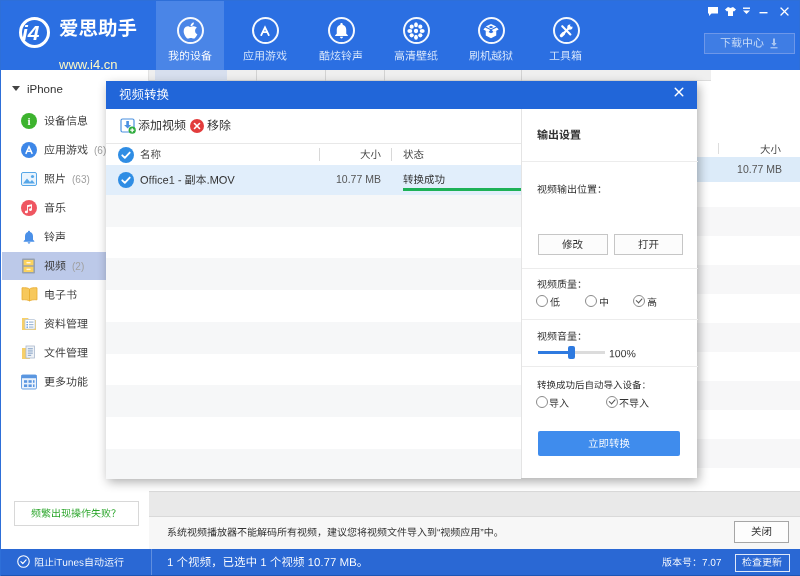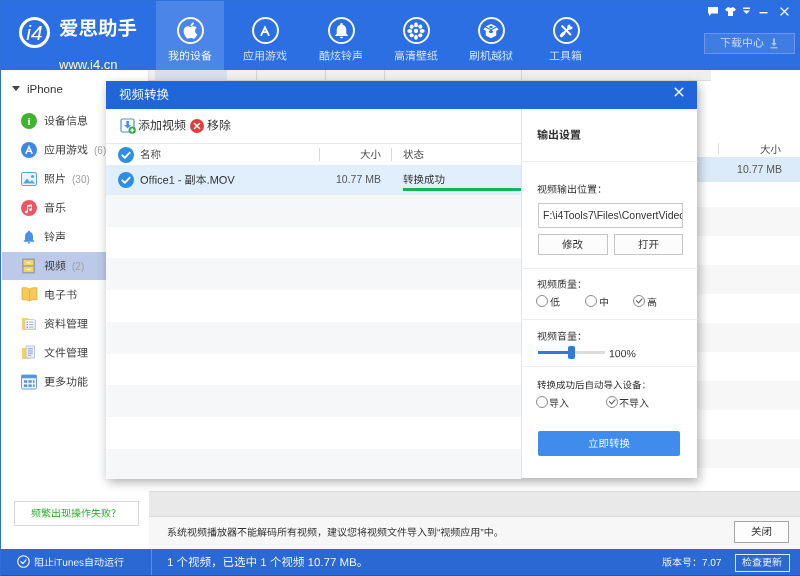--- a/index.html
+++ b/index.html
@@ -1,21 +1,21 @@
 <!DOCTYPE html>
 <html><head>
 <meta charset="utf-8">
 <style>
   * { margin:0; padding:0; box-sizing:border-box; }
   html,body { width:800px; height:576px; overflow:hidden; }
   body { font-family:"Liberation Sans",sans-serif; position:relative; background:#fff; }
   #win { position:absolute; left:0; top:0; width:800px; height:576px; border:1px solid #2e6fd8; }
   
   #header { position:absolute; left:0; top:0; width:798px; height:69px; background:#2b6fe2; }
-  .logo-circle { position:absolute; left:18px; top:16px; width:31px; height:31px; border:3px solid #fff; border-radius:50%; color:#fff; font-weight:normal; font-style:italic; font-size:21px; text-align:center; line-height:26px; }
+  .logo-circle { position:absolute; left:18px; top:16px; width:31px; height:31px; border:3px solid #fff; border-radius:50%; color:#fff; font-weight:bold; font-style:italic; font-size:21px; text-align:left; line-height:26px; }
   .logo-t1 { position:absolute; left:58px; top:17px; color:#fff; font-size:19px; font-weight:bold; letter-spacing:1px; }
   .logo-t2 { position:absolute; left:58px; top:56px; color:#fef9c3; font-size:13px; }
   .navtab { position:absolute; top:0; height:69px; width:68px; text-align:center; }
   .navtab.active { background:#4a85e7; }
   .nav-circ { margin:16px auto 0; width:27px; height:27px; border:2px solid rgba(255,255,255,.95); border-radius:50%; display:flex; align-items:center; justify-content:center; }
   .nav-label { margin-top:5px; color:#ddeafc; font-size:11px; }
   .navtab.active .nav-label { color:#fff; }
   .winctl { position:absolute; top:4px; height:12px; display:flex; align-items:center; }
   .dlbtn { position:absolute; left:703px; top:32px; width:91px; height:21px; background:#3f7de4; border:1px solid #6d97e9; color:#cfe0f8; font-size:11px; text-align:center; line-height:19px; }
   
@@ -271,21 +271,21 @@
             <rect x="0.5" y="1.5" width="15" height="13" rx="1.5" fill="#eaf4fd" stroke="#57a7e8"></rect>
             <circle cx="11.5" cy="5.5" r="1.6" fill="#57a7e8"></circle>
             <path d="M2 12.5l4-5 3 3.4 2-2 3 3.6z" fill="#57a7e8"></path>
           </svg></span>
         <span class="tx">
           <svg width="23" height="13" viewBox="0 0 23 13" fill="#3d3d3d" style="display:block;">
             <path transform="translate(0.0,9.7)" d="M5.8 -4.5H9.0V-2.8H5.8ZM5.0 -5.2V-2.1H9.8V-5.2ZM3.7 -1.4C3.9 -0.6 4.0 0.3 4.0 0.8L4.8 0.7C4.8 0.2 4.6 -0.7 4.5 -1.5ZM6.1 -1.4C6.4 -0.7 6.7 0.3 6.8 0.8L7.6 0.6C7.5 0.1 7.2 -0.9 6.9 -1.6ZM8.3 -1.5C8.9 -0.7 9.5 0.3 9.7 0.9L10.5 0.5C10.2 -0.1 9.6 -1.1 9.1 -1.8ZM1.9 -1.7C1.6 -0.9 1.0 0.0 0.5 0.6L1.3 0.9C1.8 0.3 2.3 -0.6 2.7 -1.5ZM1.8 -8.0H3.5V-6.1H1.8ZM1.8 -3.2V-5.4H3.5V-3.2ZM1.0 -8.8V-1.9H1.8V-2.5H4.2V-8.8ZM4.7 -8.8V-8.1H6.5C6.3 -7.0 5.8 -6.3 4.4 -5.9C4.5 -5.8 4.7 -5.5 4.8 -5.3C6.5 -5.8 7.1 -6.7 7.4 -8.1H9.3C9.3 -7.0 9.2 -6.6 9.0 -6.4C9.0 -6.4 8.9 -6.3 8.7 -6.3C8.5 -6.3 8.1 -6.3 7.6 -6.4C7.7 -6.2 7.8 -5.9 7.8 -5.7C8.3 -5.7 8.8 -5.7 9.1 -5.7C9.3 -5.7 9.5 -5.8 9.7 -6.0C9.9 -6.2 10.0 -6.9 10.1 -8.5C10.2 -8.6 10.2 -8.8 10.2 -8.8Z"></path>
             <path transform="translate(11.0,9.7)" d="M2.0 -9.0V-5.3C2.0 -3.3 1.8 -1.3 0.4 0.3C0.6 0.4 0.9 0.7 1.1 0.9C2.1 -0.2 2.5 -1.6 2.7 -2.9H7.3V0.9H8.2V-3.8H2.8C2.8 -4.3 2.8 -4.8 2.8 -5.3V-5.5H9.9V-6.4H6.8V-9.2H6.0V-6.4H2.8V-9.0Z"></path>
           </svg>
         </span>
-        <span class="ct2" style="left:70px;">(30)</span>
+        <span class="ct2" style="left:70px;">(63)</span>
       </div>
     <div class="sb-item" style="top:124px;">
         <span class="ic" id="ic-music"><svg width="16" height="16" viewBox="0 0 16 16">
             <circle cx="8" cy="8" r="8" fill="#ef5661"></circle>
             <path fill="#fff" d="M6 11.4V5.2l5-1v5.4a1.5 1.3 0 1 1-.9-1.2V6.2l-3.2.7v5a1.5 1.3 0 1 1-.9-1.2z"></path>
           </svg></span>
         <span class="tx">
           <svg width="23" height="13" viewBox="0 0 23 13" fill="#3d3d3d" style="display:block;">
             <path transform="translate(0.0,9.7)" d="M4.8 -9.2C4.9 -8.9 5.1 -8.5 5.2 -8.2H1.2V-7.5H9.9V-8.2H6.1C6.0 -8.6 5.8 -9.0 5.6 -9.3ZM2.7 -7.2C3.0 -6.8 3.3 -6.1 3.4 -5.7H0.6V-4.9H10.4V-5.7H7.6C7.9 -6.1 8.2 -6.7 8.4 -7.2L7.5 -7.5C7.3 -6.9 7.0 -6.2 6.7 -5.7H3.8L4.2 -5.8C4.1 -6.2 3.9 -6.9 3.5 -7.4ZM2.9 -1.4H8.1V-0.2H2.9ZM2.9 -2.1V-3.2H8.1V-2.1ZM2.1 -3.9V0.9H2.9V0.5H8.1V0.9H9.0V-3.9Z"></path>
             <path transform="translate(11.0,9.7)" d="M2.6 -3.1C2.1 -2.1 1.2 -1.0 0.4 -0.4C0.6 -0.2 0.9 0.0 1.1 0.2C1.9 -0.6 2.8 -1.7 3.4 -2.8ZM7.6 -2.7C8.4 -1.8 9.4 -0.6 9.8 0.2L10.6 -0.2C10.1 -1.0 9.1 -2.2 8.3 -3.0ZM1.4 -3.9C1.5 -4.0 2.0 -4.0 2.7 -4.0H5.3V-0.2C5.3 -0.0 5.2 0.0 5.0 0.0C4.9 0.0 4.2 0.1 3.5 0.0C3.6 0.3 3.8 0.6 3.8 0.9C4.7 0.9 5.3 0.8 5.7 0.7C6.0 0.6 6.1 0.3 6.1 -0.2V-4.0H10.2L10.2 -4.8H6.1V-7.1H5.3V-4.8H2.2C2.4 -5.7 2.6 -6.7 2.7 -7.7C5.1 -7.7 7.9 -8.0 9.6 -8.4L9.2 -9.1C7.5 -8.7 4.4 -8.5 1.9 -8.4C1.9 -7.1 1.6 -5.7 1.5 -5.3C1.4 -4.9 1.3 -4.7 1.1 -4.6C1.2 -4.4 1.4 -4.0 1.4 -3.9Z"></path>
@@ -675,21 +675,20 @@
           <svg width="71" height="12" viewBox="0 0 71 12" fill="#333" style="display:block;">
             <path transform="translate(0.0,8.8)" d="M4.5 -7.9V-2.6H5.2V-7.2H8.3V-2.6H9.1V-7.9ZM1.5 -8.0C1.9 -7.7 2.3 -7.1 2.5 -6.7L3.1 -7.1C2.9 -7.5 2.5 -8.0 2.1 -8.4ZM6.4 -6.5V-4.5C6.4 -3.0 6.1 -1.1 3.5 0.2C3.7 0.4 3.9 0.7 4.0 0.8C5.5 0.0 6.3 -1.1 6.7 -2.1V-0.2C6.7 0.5 7.0 0.7 7.7 0.7H8.6C9.4 0.7 9.6 0.2 9.7 -1.3C9.5 -1.4 9.2 -1.5 9.0 -1.6C9.0 -0.2 8.9 0.1 8.6 0.1H7.8C7.5 0.1 7.4 0.0 7.4 -0.3V-2.8H6.9C7.0 -3.4 7.1 -4.0 7.1 -4.5V-6.5ZM0.6 -6.7V-6.0H3.1C2.5 -4.7 1.4 -3.5 0.4 -2.8C0.5 -2.6 0.7 -2.2 0.7 -2.0C1.1 -2.3 1.5 -2.7 1.9 -3.1V0.8H2.6V-3.5C3.0 -3.1 3.4 -2.5 3.6 -2.2L4.1 -2.8C3.9 -3.0 3.2 -3.8 2.8 -4.2C3.3 -4.9 3.7 -5.7 4.0 -6.4L3.6 -6.7L3.4 -6.7Z"></path>
             <path transform="translate(10.0,8.8)" d="M7.0 -5.0C7.0 -1.5 6.9 -0.4 4.5 0.3C4.6 0.4 4.8 0.7 4.8 0.8C7.4 0.1 7.6 -1.3 7.6 -5.0ZM7.3 -0.8C8.0 -0.3 8.8 0.4 9.2 0.8L9.7 0.3C9.2 -0.1 8.4 -0.8 7.7 -1.3ZM4.3 -3.9C3.8 -1.8 2.6 -0.4 0.5 0.2C0.6 0.4 0.8 0.7 0.9 0.8C3.1 0.0 4.4 -1.4 4.9 -3.7ZM1.3 -4.0C1.1 -3.2 0.8 -2.5 0.4 -2.0C0.5 -1.9 0.8 -1.7 0.9 -1.6C1.4 -2.2 1.7 -3.0 2.0 -3.8ZM5.4 -6.1V-1.4H6.1V-5.5H8.5V-1.4H9.2V-6.1H7.4L7.8 -7.1H9.5V-7.8H5.2V-7.1H7.1C7.0 -6.8 6.9 -6.4 6.7 -6.1ZM1.1 -7.5V-5.3H0.4V-4.6H2.5V-1.6H3.2V-4.6H5.0V-5.3H3.3V-6.5H4.8V-7.2H3.3V-8.4H2.7V-5.3H1.8V-7.5Z"></path>
             <path transform="translate(20.0,8.8)" d="M7.3 -4.5V-0.8H7.9V-4.5ZM8.6 -4.8V-0.1C8.6 0.1 8.6 0.1 8.5 0.1C8.3 0.1 7.9 0.1 7.5 0.1C7.6 0.3 7.7 0.5 7.7 0.7C8.3 0.7 8.7 0.7 8.9 0.6C9.2 0.5 9.2 0.3 9.2 -0.1V-4.8ZM0.7 -3.3C0.8 -3.4 1.1 -3.4 1.4 -3.4H2.2V-2.1C1.5 -1.9 0.9 -1.8 0.4 -1.7L0.6 -1.0L2.2 -1.4V0.8H2.9V-1.5L3.7 -1.8L3.6 -2.4L2.9 -2.2V-3.4H3.6V-4.1H2.9V-5.7H2.2V-4.1H1.3C1.6 -4.8 1.8 -5.7 2.0 -6.5H3.7V-7.2H2.2C2.2 -7.6 2.3 -7.9 2.4 -8.3L1.7 -8.4C1.6 -8.0 1.6 -7.6 1.5 -7.2H0.5V-6.5H1.4C1.2 -5.7 1.0 -5.0 0.9 -4.8C0.8 -4.3 0.7 -4.0 0.5 -3.9C0.6 -3.8 0.7 -3.4 0.7 -3.3ZM6.6 -8.4C5.9 -7.4 4.7 -6.4 3.5 -5.8C3.7 -5.7 3.9 -5.5 4.0 -5.3C4.2 -5.4 4.5 -5.6 4.8 -5.7V-5.3H8.5V-5.8C8.7 -5.7 9.0 -5.5 9.3 -5.4C9.3 -5.6 9.6 -5.8 9.7 -6.0C8.7 -6.4 7.7 -7.0 7.0 -7.8L7.2 -8.2ZM5.1 -5.9C5.6 -6.4 6.2 -6.8 6.6 -7.3C7.1 -6.8 7.7 -6.3 8.3 -5.9ZM6.1 -4.1V-3.3H4.8V-4.1ZM4.2 -4.7V0.8H4.8V-1.3H6.1V0.0C6.1 0.1 6.1 0.1 6.0 0.1C5.9 0.1 5.7 0.1 5.4 0.1C5.5 0.3 5.5 0.6 5.6 0.7C6.0 0.7 6.3 0.7 6.5 0.6C6.7 0.5 6.8 0.3 6.8 0.0V-4.7ZM4.8 -2.7H6.1V-1.9H4.8Z"></path>
             <path transform="translate(30.0,8.8)" d="M1.0 -3.4V0.2H8.1V0.8H9.0V-3.4H8.1V-0.5H5.4V-4.0H8.6V-7.5H7.7V-4.8H5.4V-8.4H4.6V-4.8H2.3V-7.5H1.5V-4.0H4.6V-0.5H1.9V-3.4Z"></path>
             <path transform="translate(40.0,8.8)" d="M3.7 -6.6V-5.9H9.1V-6.6ZM4.4 -5.1C4.7 -3.7 5.0 -1.9 5.0 -0.8L5.8 -1.0C5.7 -2.0 5.4 -3.8 5.0 -5.2ZM5.7 -8.3C5.9 -7.8 6.1 -7.1 6.2 -6.7L6.9 -6.9C6.8 -7.3 6.6 -8.0 6.4 -8.5ZM3.3 -0.3V0.4H9.6V-0.3H7.5C7.9 -1.7 8.3 -3.6 8.5 -5.2L7.7 -5.3C7.6 -3.8 7.2 -1.7 6.8 -0.3ZM2.9 -8.4C2.3 -6.8 1.4 -5.3 0.4 -4.4C0.5 -4.2 0.7 -3.8 0.8 -3.6C1.2 -4.0 1.5 -4.4 1.8 -4.8V0.8H2.6V-6.0C2.9 -6.7 3.3 -7.4 3.6 -8.2Z"></path>
             <path transform="translate(50.0,8.8)" d="M6.5 -7.5H8.2V-6.6H6.5ZM4.2 -7.5H5.8V-6.6H4.2ZM1.9 -7.5H3.5V-6.6H1.9ZM1.9 -4.3V-0.1H0.6V0.5H9.5V-0.1H8.1V-4.3H5.0L5.1 -4.9H9.2V-5.5H5.2L5.3 -6.0H9.0V-8.0H1.2V-6.0H4.5L4.5 -5.5H0.7V-4.9H4.4L4.2 -4.3ZM2.6 -0.1V-0.7H7.3V-0.1ZM2.6 -2.8H7.3V-2.2H2.6ZM2.6 -3.2V-3.8H7.3V-3.2ZM2.6 -1.7H7.3V-1.1H2.6Z"></path>
             <path transform="translate(60.0,8.8)" d="M2.5 -4.9C2.9 -4.9 3.3 -5.2 3.3 -5.6C3.3 -6.1 2.9 -6.4 2.5 -6.4C2.1 -6.4 1.7 -6.1 1.7 -5.6C1.7 -5.2 2.1 -4.9 2.5 -4.9ZM2.5 0.0C2.9 0.0 3.3 -0.3 3.3 -0.7C3.3 -1.2 2.9 -1.5 2.5 -1.5C2.1 -1.5 1.7 -1.2 1.7 -0.7C1.7 -0.3 2.1 0.0 2.5 0.0Z"></path>
           </svg>
         </div>
-      <div class="r-input">F:\i4Tools7\Files\ConvertVideo</div>
       <div class="r-btn" style="left:16px;width:70px;">
           <svg width="22" height="12" viewBox="0 0 22 12" fill="#333" style="display:inline-block;vertical-align:middle;">
             <path transform="translate(0.0,9.2)" d="M7.3 -4.1C6.8 -3.5 5.7 -3.0 4.8 -2.7C4.9 -2.6 5.1 -2.4 5.2 -2.3C6.2 -2.6 7.3 -3.1 7.9 -3.8ZM8.3 -3.0C7.6 -2.3 6.2 -1.7 4.9 -1.4C5.1 -1.2 5.2 -1.0 5.3 -0.8C6.7 -1.2 8.1 -1.9 8.9 -2.8ZM9.3 -1.9C8.4 -0.8 6.4 -0.1 4.3 0.2C4.5 0.3 4.7 0.6 4.7 0.8C7.0 0.4 8.9 -0.3 10.0 -1.6ZM3.2 -5.9V-0.8H3.9V-5.9ZM5.8 -7.0H8.7C8.4 -6.4 7.9 -5.9 7.3 -5.5C6.6 -6.0 6.1 -6.5 5.8 -7.0ZM5.9 -8.8C5.5 -7.7 4.7 -6.6 3.9 -5.9C4.1 -5.8 4.4 -5.6 4.5 -5.4C4.8 -5.7 5.1 -6.1 5.4 -6.5C5.7 -6.0 6.1 -5.6 6.6 -5.2C5.8 -4.7 4.9 -4.5 3.9 -4.3C4.0 -4.1 4.2 -3.8 4.3 -3.7C5.3 -3.9 6.4 -4.2 7.2 -4.8C7.9 -4.3 8.8 -4.0 9.8 -3.7C9.9 -3.9 10.1 -4.2 10.2 -4.4C9.3 -4.5 8.5 -4.8 7.9 -5.2C8.7 -5.8 9.3 -6.5 9.7 -7.5L9.3 -7.7L9.1 -7.7H6.2C6.4 -8.0 6.5 -8.3 6.7 -8.6ZM2.5 -8.8C2.0 -7.1 1.1 -5.5 0.2 -4.5C0.3 -4.3 0.6 -3.9 0.6 -3.7C1.0 -4.1 1.3 -4.5 1.6 -5.1V0.8H2.4V-6.4C2.7 -7.1 3.0 -7.8 3.2 -8.6Z"></path>
             <path transform="translate(10.5,9.2)" d="M6.3 -6.1H8.5C8.3 -4.8 7.9 -3.6 7.4 -2.6C6.9 -3.6 6.5 -4.8 6.3 -6.0ZM0.8 -8.1V-7.3H3.7V-5.1H0.9V-1.1C0.9 -0.7 0.8 -0.6 0.6 -0.5C0.7 -0.3 0.9 0.1 0.9 0.3C1.2 0.1 1.6 -0.1 4.6 -1.2C4.6 -1.4 4.5 -1.7 4.5 -2.0L1.7 -1.0V-4.3H4.5L4.5 -4.2C4.6 -4.1 4.9 -3.8 5.1 -3.7C5.3 -4.0 5.6 -4.5 5.8 -4.9C6.1 -3.8 6.5 -2.8 7.0 -1.9C6.3 -1.0 5.5 -0.3 4.4 0.2C4.5 0.3 4.8 0.7 4.8 0.9C5.9 0.3 6.8 -0.3 7.4 -1.2C8.0 -0.3 8.7 0.3 9.6 0.8C9.7 0.6 10.0 0.3 10.2 0.1C9.2 -0.3 8.5 -1.0 7.9 -1.9C8.6 -3.0 9.0 -4.4 9.3 -6.1H10.0V-6.9H6.6C6.8 -7.5 6.9 -8.1 7.0 -8.7L6.3 -8.8C5.9 -7.1 5.4 -5.4 4.5 -4.3V-8.1Z"></path>
           </svg>
         </div>
       <div class="r-btn" style="left:92px;width:69px;">
           <svg width="22" height="12" viewBox="0 0 22 12" fill="#333" style="display:inline-block;vertical-align:middle;">
             <path transform="translate(0.0,9.2)" d="M2.1 -8.8V-6.7H0.5V-5.9H2.1V-3.7C1.5 -3.5 0.9 -3.4 0.4 -3.3L0.7 -2.5L2.1 -2.9V-0.2C2.1 -0.1 2.0 -0.0 1.9 -0.0C1.7 0.0 1.3 0.0 0.8 -0.0C0.9 0.2 1.0 0.5 1.0 0.7C1.8 0.7 2.2 0.7 2.5 0.6C2.8 0.5 2.9 0.2 2.9 -0.2V-3.1L4.4 -3.6L4.3 -4.3L2.9 -3.9V-5.9H4.3V-6.7H2.9V-8.8ZM4.4 -7.9V-7.2H7.4V-0.3C7.4 -0.1 7.3 -0.1 7.1 -0.1C6.9 -0.0 6.1 -0.0 5.3 -0.1C5.5 0.2 5.6 0.5 5.7 0.8C6.7 0.8 7.3 0.8 7.7 0.6C8.1 0.5 8.2 0.2 8.2 -0.3V-7.2H10.1V-7.9Z"></path>
             <path transform="translate(10.5,9.2)" d="M6.8 -7.4V-4.4H3.9V-4.8V-7.4ZM0.5 -4.4V-3.6H3.0C2.9 -2.2 2.3 -0.8 0.6 0.3C0.8 0.4 1.1 0.7 1.2 0.9C3.1 -0.3 3.7 -2.0 3.8 -3.6H6.8V0.9H7.6V-3.6H10.0V-4.4H7.6V-7.4H9.6V-8.1H0.9V-7.4H3.1V-4.8L3.1 -4.4Z"></path>

